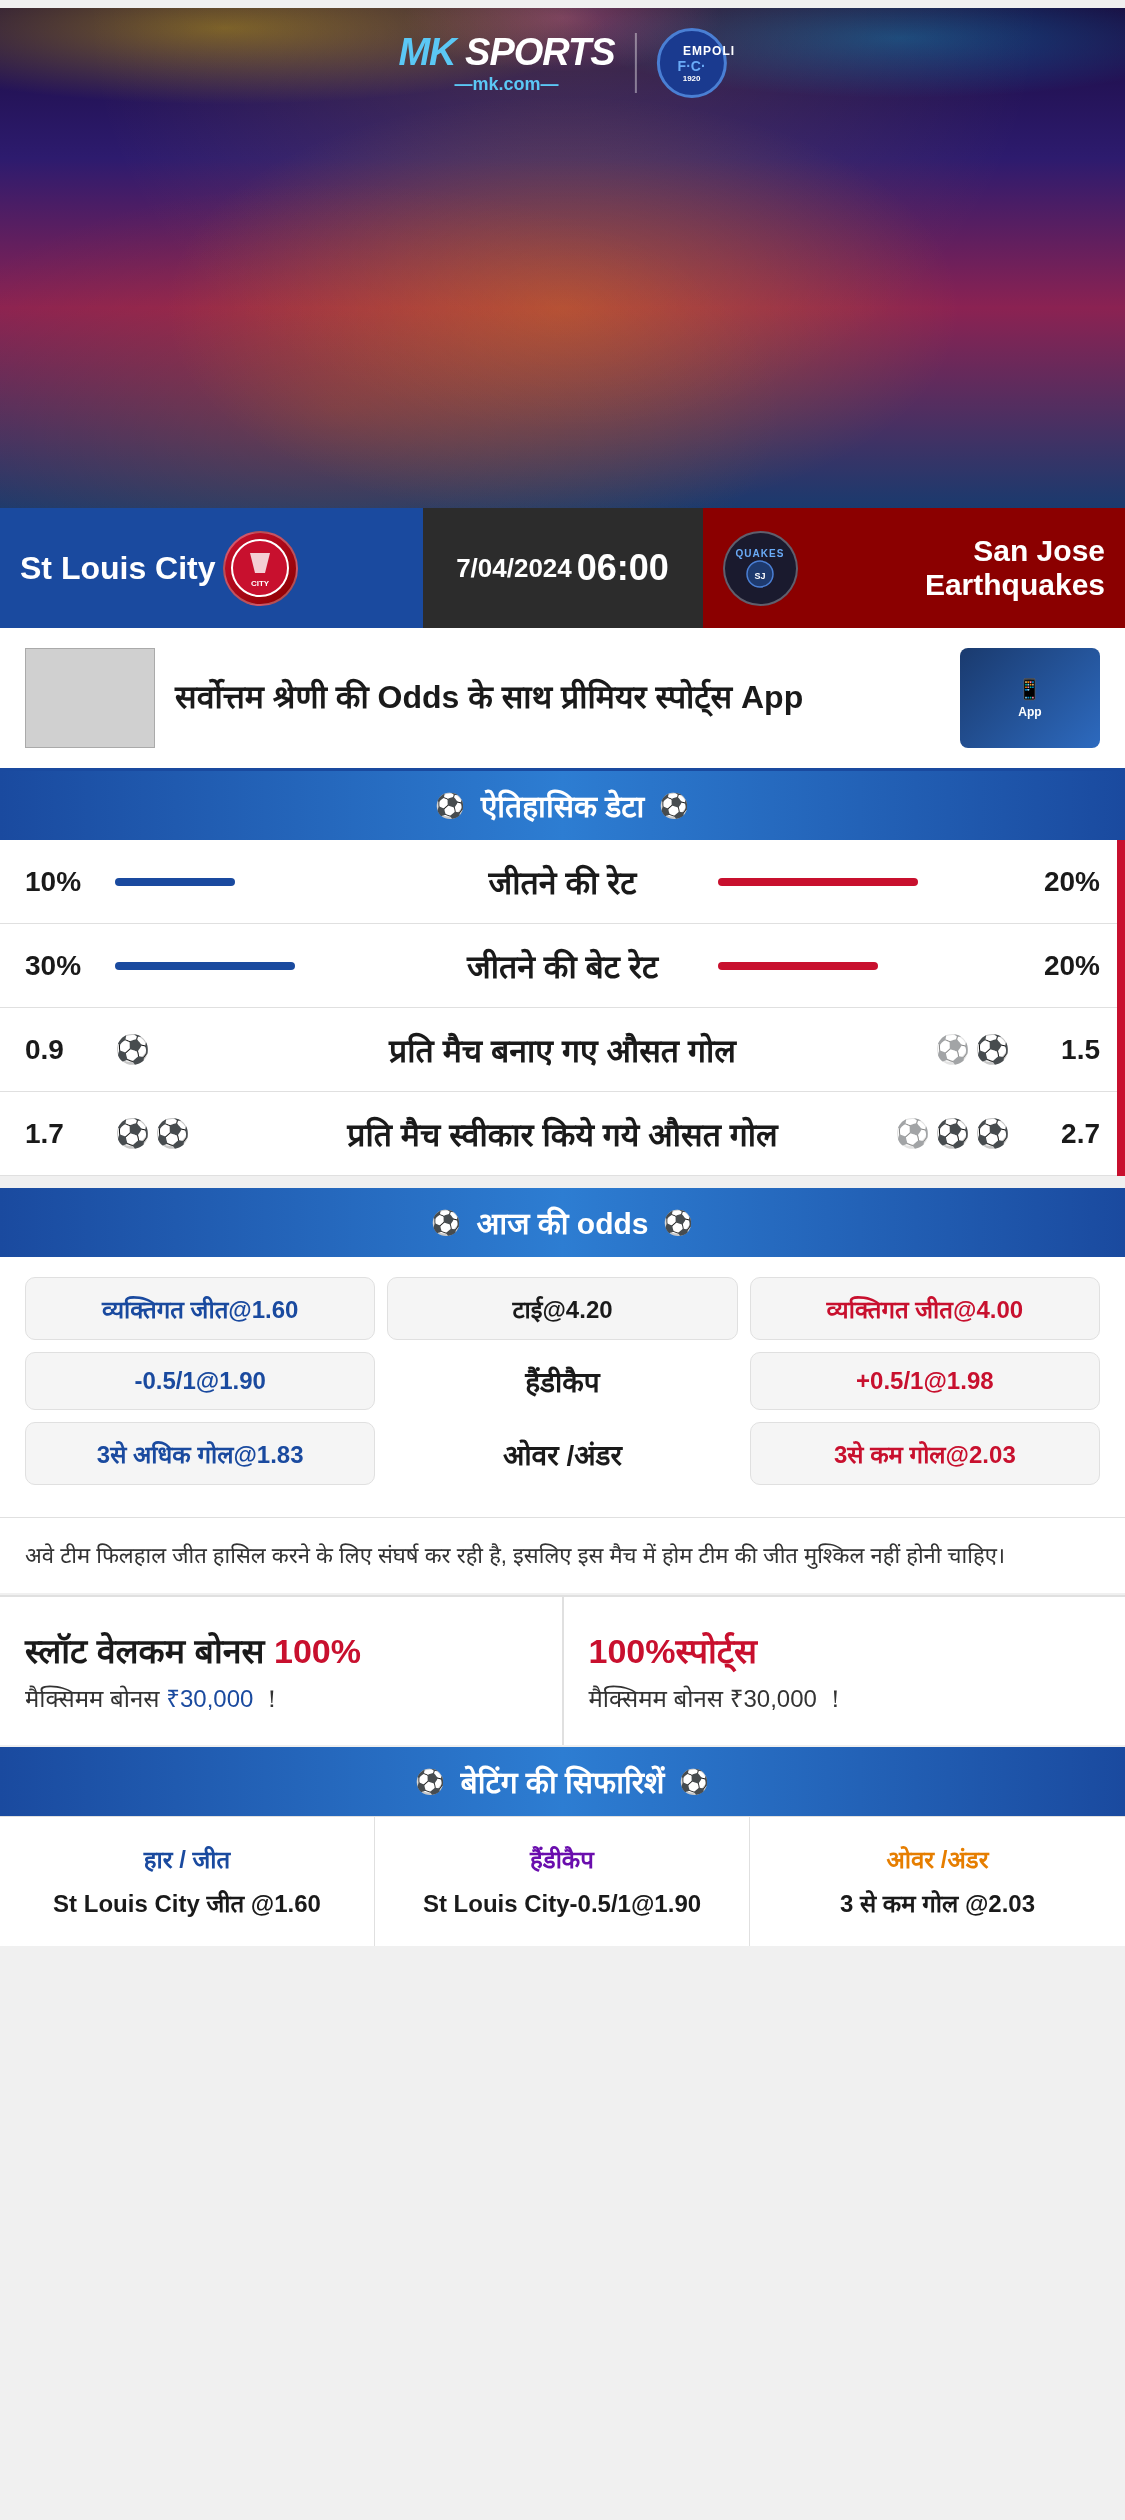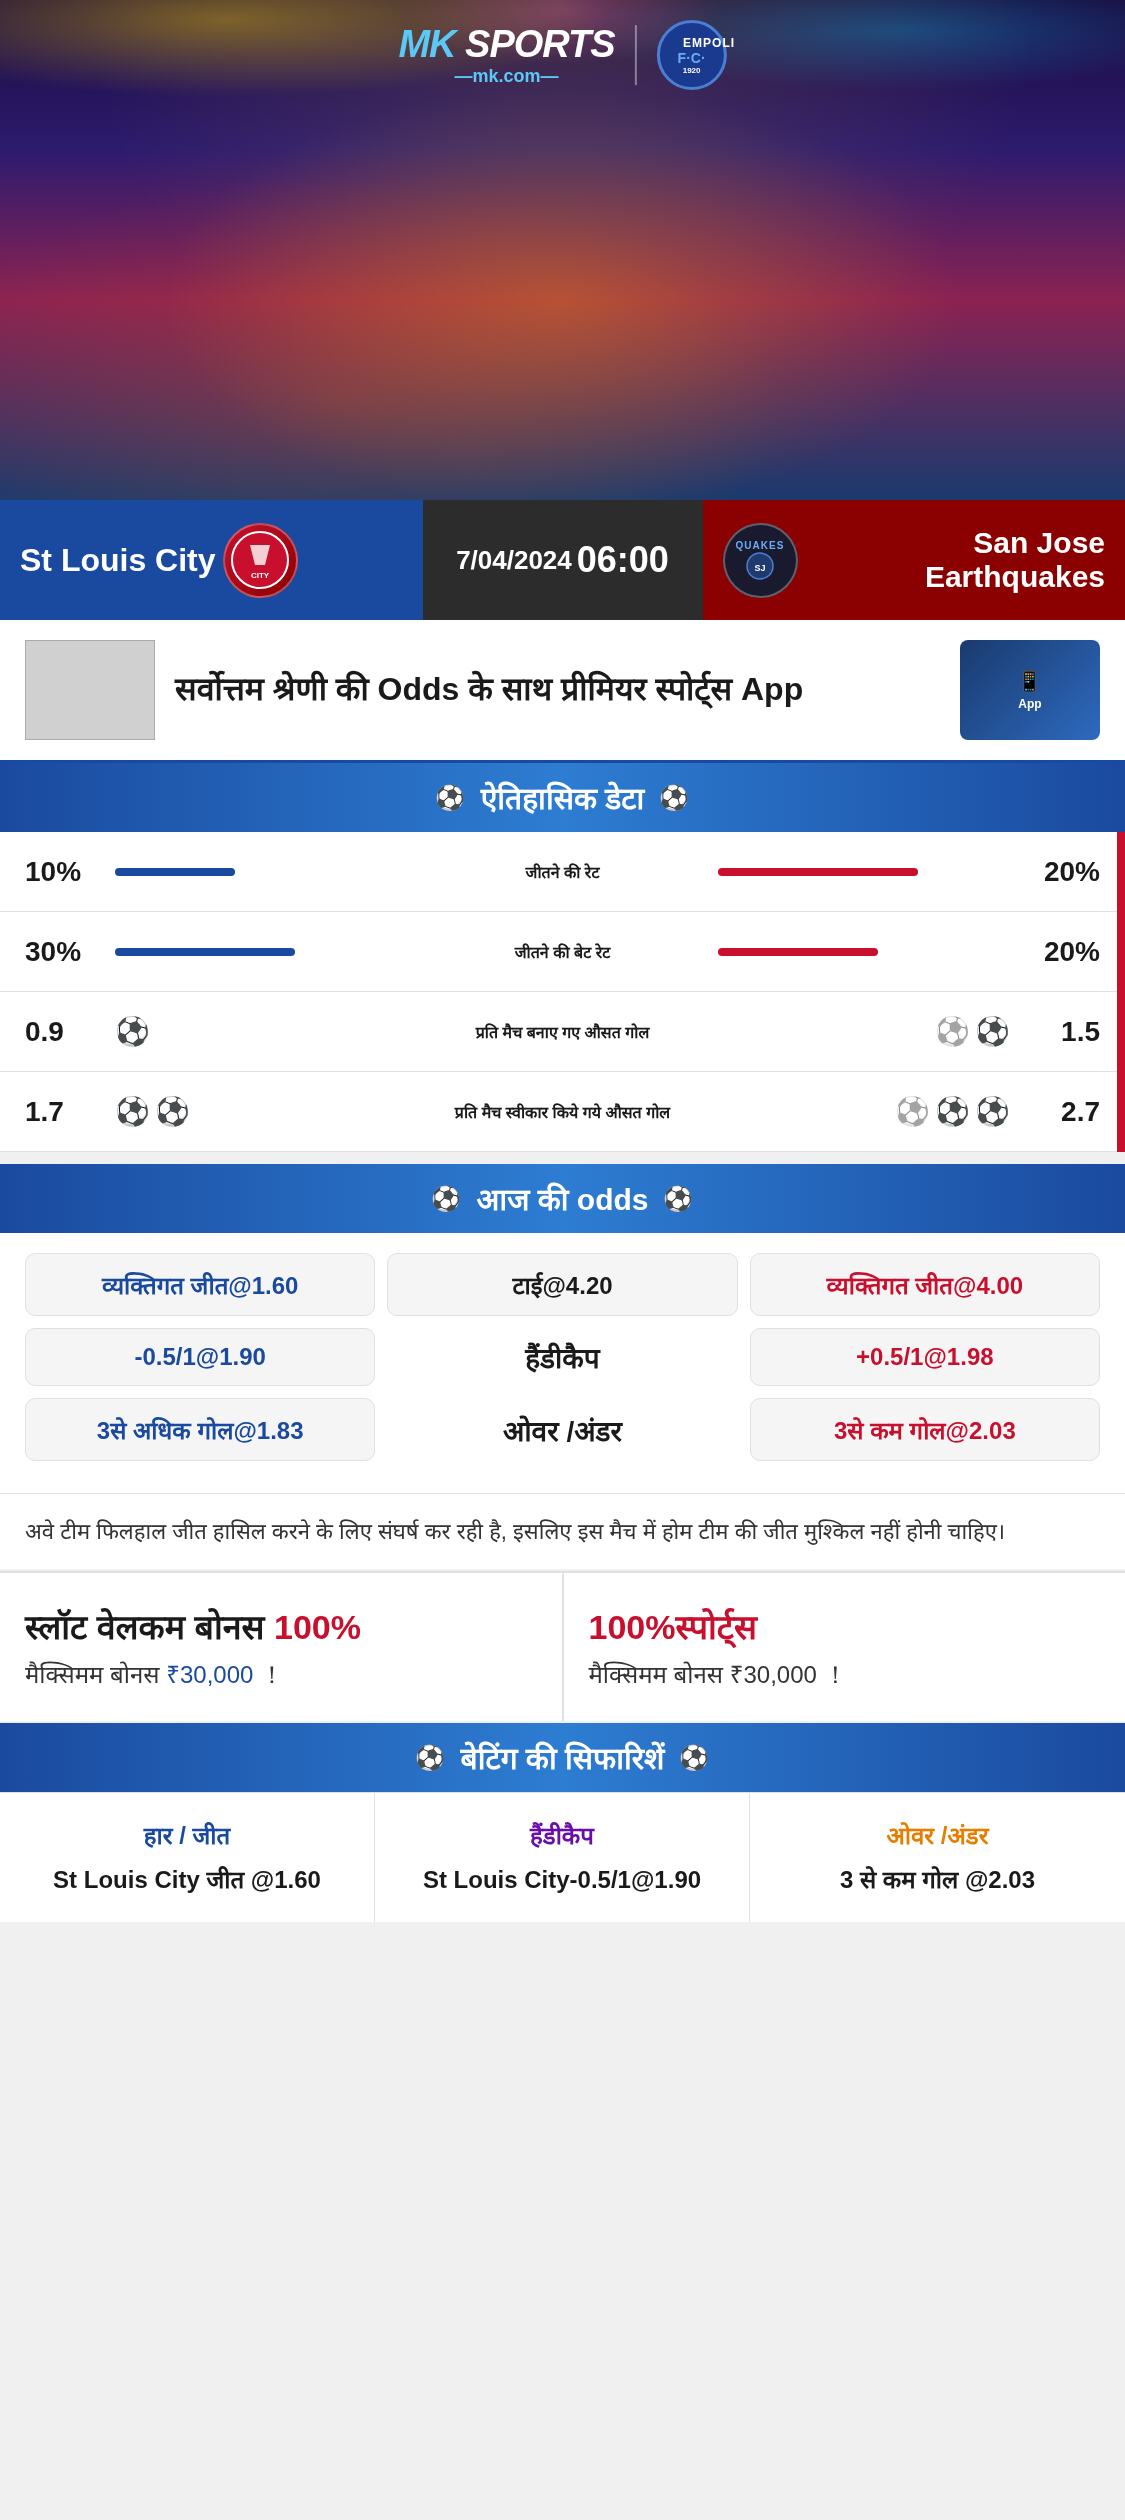--- a/index.html
+++ b/index.html
@@ -12,20 +12,21 @@
 
     
     .header-banner {
       width: 1125px;
       height: 500px;
       background: linear-gradient(180deg, #1a0a3e 0%, #2d1b6e 30%, #8b2252 60%, #1a3a6e 100%);
       position: relative;
       overflow: hidden;
       display: flex;
       align-items: flex-end;
+      margin-top: 8px;
     }
     .header-banner-overlay {
       position: absolute;
       inset: 0;
       background: radial-gradient(ellipse at center top, rgba(255,200,50,0.15) 0%, transparent 60%);
     }
     .header-banner-players {
       position: absolute;
       inset: 0;
       display: flex;
@@ -282,21 +283,21 @@
       height: 8px;
       border-radius: 4px;
     }
     .stat-bar-blue {
       background: #1a4a9f;
     }
     .stat-bar-red {
       background: #c8102e;
     }
     .stat-label {
-      font-size: 16px;
+      font-size: 32px;
       font-weight: 700;
       color: #1a1a1a;
       flex: 1;
       text-align: center;
     }
     .stat-right-val {
       font-size: 28px;
       font-weight: 900;
       color: #1a1a1a;
       width: 80px;

